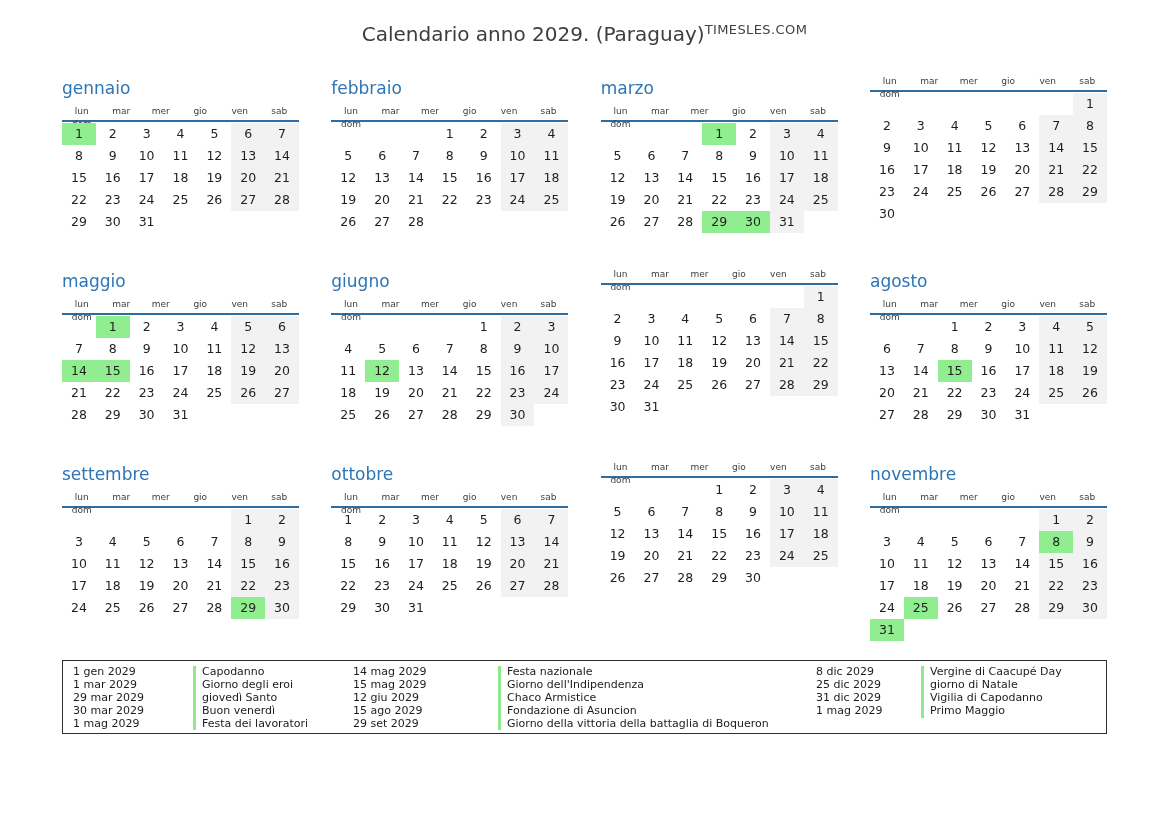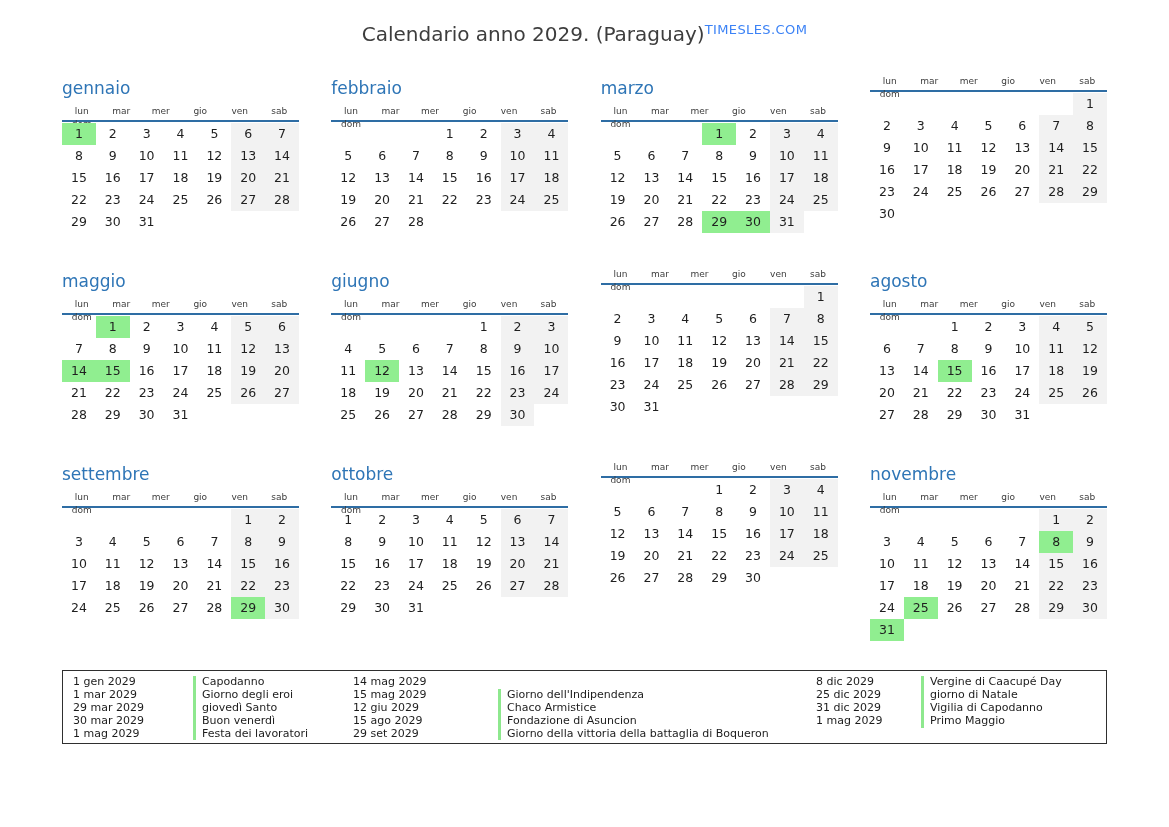--- a/index.html
+++ b/index.html
@@ -1,34 +1,34 @@
 <!DOCTYPE html>
 <html><head>
 <meta charset="utf-8">
 <style>
   html,body{margin:0;padding:0;background:#fff}
   body{width:1169px;height:827px;font-family:"DejaVu Sans","Liberation Sans",sans-serif;overflow:hidden}
   .page{padding:0 62px;box-sizing:border-box}
 
   .topbar{display:flex;justify-content:center;align-items:flex-start;padding-top:22px;height:30px}
   .title{font-size:20px;color:#3d3d3d}
-  .site{font-size:13px;color:#3b82f6;letter-spacing:.4px;text-decoration:none;cursor:pointer}
+  .site{font-size:13px;color:#404040;letter-spacing:.4px;text-decoration:none;cursor:pointer}
 
   .months{display:grid;grid-template-columns:repeat(4,237px);justify-content:space-between;margin-top:23px}
   .month{height:193px}
   .mtitle{text-align:left;color:#2e75b6;font-size:17px;height:30px;line-height:27px}
   .wdays{display:grid;grid-template-columns:repeat(6,1fr);height:15px}
   .wd{text-align:center;font-size:9px;color:#3c3c3c;line-height:13px}
   .mline{height:2px;background:#2e6da4;margin-bottom:1px}
   .days{display:grid;grid-template-columns:repeat(7,1fr);grid-auto-rows:22px}
   .day{text-align:center;line-height:22px;font-size:12.5px;color:#1f1f1f}
   .wknd{background:#f2f2f2}
   .hol{background:#90ee90}
 
-  .legend{margin-top:16px;border:1px solid #2f2f2f;height:74px;box-sizing:border-box;
+  .legend{margin-top:6px;border:1px solid #2f2f2f;height:74px;box-sizing:border-box;
           display:flex;align-items:flex-start;padding:5px 0 0 10px;font-size:11px;color:#1c1c1c}
   .lrow{display:flex;height:12.9px;line-height:12.9px;white-space:nowrap}
   .ldate{flex:none}
   .lname{border-left:3px solid #8ee88e;padding-left:6px;flex:none}
   .g1 .ldate{width:120px}.g1 .lname{width:151px}
   .g2 .ldate{width:145px}.g2 .lname{width:309px}
   .g3 .ldate{width:105px}.g3 .lname{width:auto}
 </style>
 </head>
 <body>
@@ -743,20 +743,21 @@
           <div class="lname">Buon venerdì</div>
         </div>
         <div class="lrow">
           <div class="ldate">1 mag 2029</div>
           <div class="lname">Festa dei lavoratori</div>
         </div>
       </div>
       <div class="lgroup g2">
         <div class="lrow">
           <div class="ldate">14 mag 2029</div>
+          <div class="lname">Festa nazionale</div>
         </div>
         <div class="lrow">
           <div class="ldate">15 mag 2029</div>
           <div class="lname">Giorno dell'Indipendenza</div>
         </div>
         <div class="lrow">
           <div class="ldate">12 giu 2029</div>
           <div class="lname">Chaco Armistice</div>
         </div>
         <div class="lrow">

